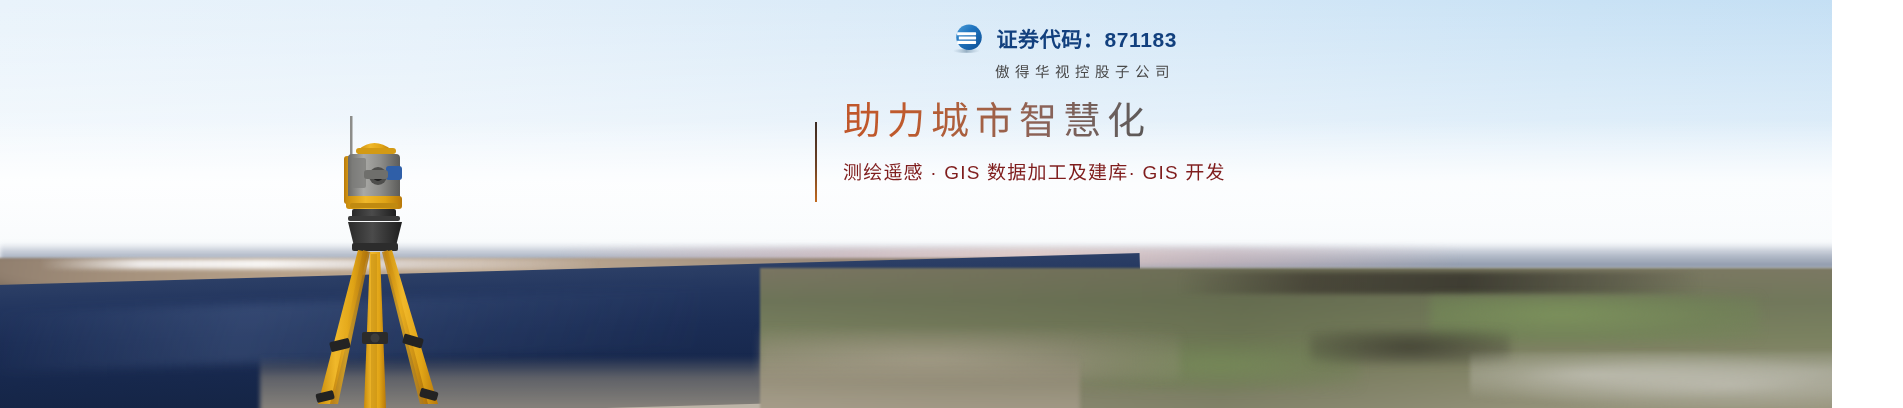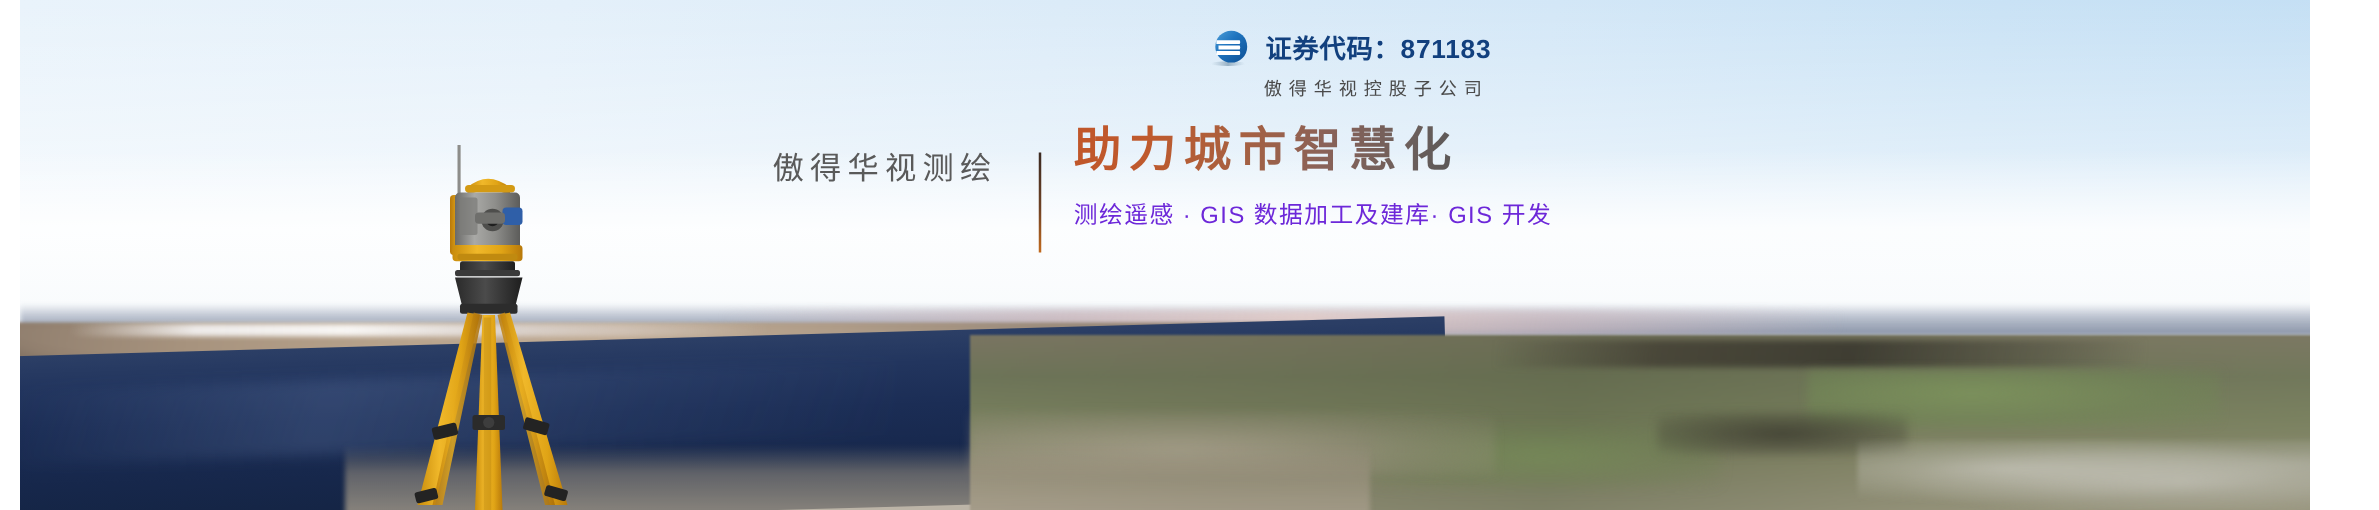--- a/index.html
+++ b/index.html
@@ -8,21 +8,20 @@
     background: #ffffff;
   }
 
   #banner {
     position: relative;
     width: 1832px;
     height: 408px;
     overflow: hidden;
     font-family: "Liberation Sans", "DejaVu Sans", sans-serif;
     background: #ffffff;
-    margin-left: 16px;
   }
 
   
   .sky {
     position: absolute;
     left: 0; top: 0;
     width: 1903px; height: 300px;
     background:
       linear-gradient(to bottom,
         rgba(196,226,246,0.0) 0%,
@@ -293,36 +292,36 @@
     height: 80px;
     background: linear-gradient(to bottom, #3b2a22 0%, #6d4124 55%, #c26a1e 100%);
   }
   .headline-block {
     position: absolute;
     left: 843px;
     top: 98px;
   }
   .headline {
     font-size: 38px;
-    font-weight: bold;
+    font-weight: normal;
     letter-spacing: 6px;
     white-space: nowrap;
     line-height: 1.25;
     background: linear-gradient(100deg,
       #c0562a 0%, #bf5a2d 16%, #a86040 34%,
       #8a6258 52%, #6b5f5c 70%, #4e5254 86%, #45494c 100%);
     -webkit-background-clip: text;
     background-clip: text;
     color: transparent;
     -webkit-text-fill-color: transparent;
   }
   .subline {
     margin-top: 15px;
     font-size: 19px;
-    color: #6d28d9;
+    color: #7f1d1d;
     letter-spacing: 1.2px;
     white-space: nowrap;
     line-height: 1.3;
   }
 </style>
 </head>
 <body>
 
 <div id="banner">
 
@@ -436,21 +435,20 @@
         <circle cx="20" cy="18" r="15" fill="url(#lg)"></circle>
         <path d="M6 12 h22 a4 4 0 0 1 0 3.6 h-22 z" fill="#ffffff"></path>
         <path d="M8 17 h20 a4 4 0 0 1 0 3.6 h-20 z" fill="#ffffff"></path>
         <path d="M6 22.2 h22 a4 4 0 0 1 0 3.6 h-22 z" fill="#ffffff"></path>
       </svg>
       <div class="stock-code">证券代码：871183</div>
     </div>
     <div class="stock-sub">傲得华视控股子公司</div>
   </div>
 
-  <div class="brand-left">傲得华视测绘</div>
   <div class="divider"></div>
 
   <div class="headline-block">
     <div class="headline">助力城市智慧化</div>
     <div class="subline">测绘遥感 · GIS 数据加工及建库·  GIS 开发</div>
   </div>
 
 </div>
 
 </body></html>

